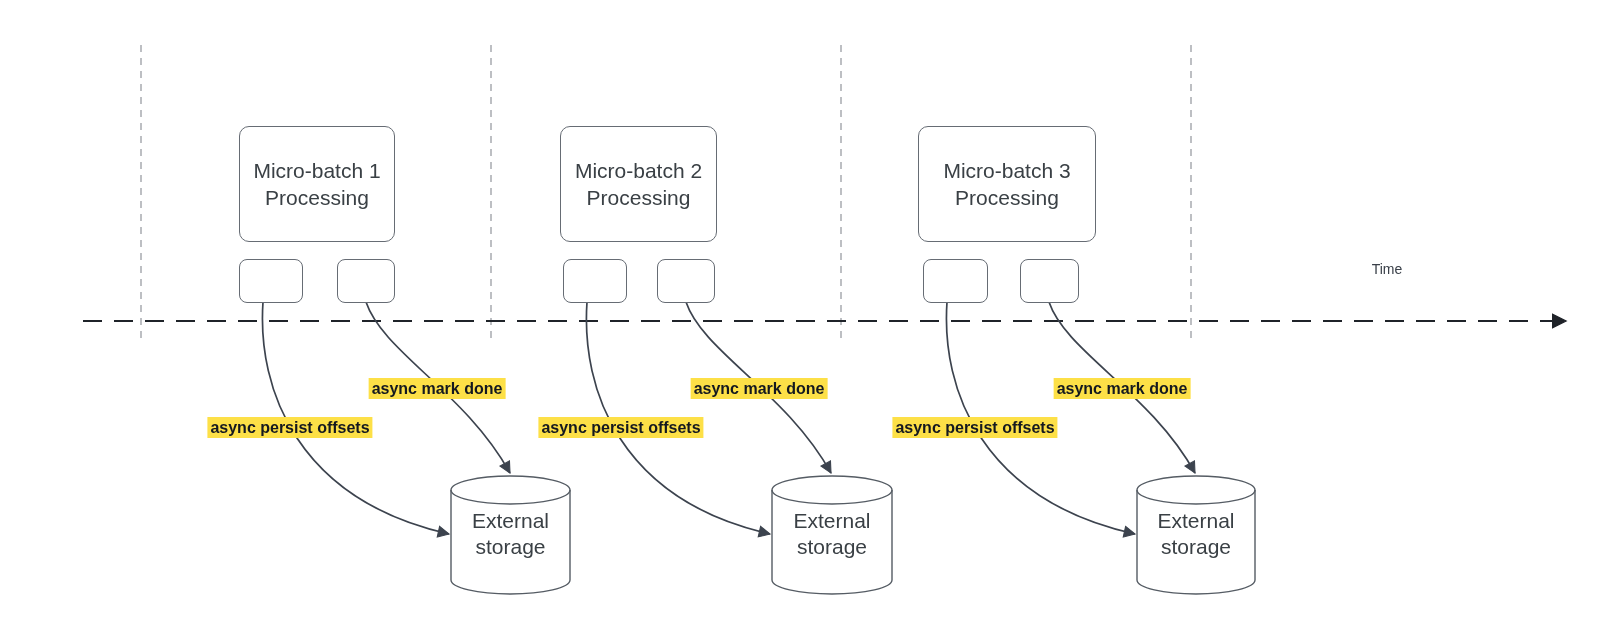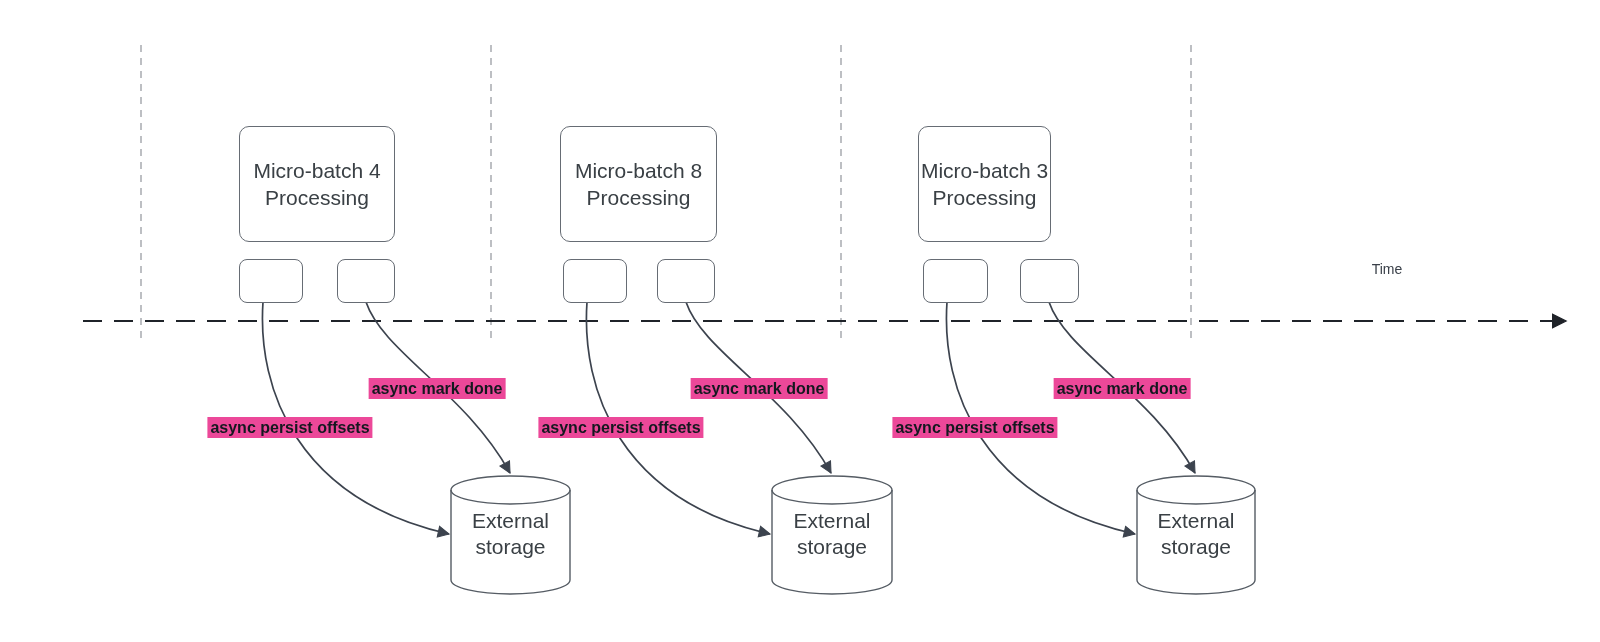--- a/index.html
+++ b/index.html
@@ -46,21 +46,21 @@
     z-index: 1;
   }
   .arrow-label {
     position: absolute;
     transform: translateX(-50%);
     white-space: nowrap;
     font-weight: bold;
     font-size: 16px;
     line-height: 19px;
     color: #14181f;
-    background: #ec4899;
+    background: #fde047;
     padding: 1px 3px;
     z-index: 2;
   }
   .storage-label {
     position: absolute;
     display: flex;
     flex-direction: column;
     align-items: center;
     text-align: left;
     color: #3a4045;
@@ -116,46 +116,46 @@
     <path d="M366,302 C383,352 465,392 510,473" stroke="#3c434e" stroke-width="1.7" fill="none" marker-end="url(#arrowHead)"></path>
 
     <path d="M587,302 C581,390 620,500 770,534" stroke="#3c434e" stroke-width="1.7" fill="none" marker-end="url(#arrowHead)"></path>
     <path d="M686,302 C703,352 786,392 831,473" stroke="#3c434e" stroke-width="1.7" fill="none" marker-end="url(#arrowHead)"></path>
 
     <path d="M947,302 C941,390 982,500 1135,534" stroke="#3c434e" stroke-width="1.7" fill="none" marker-end="url(#arrowHead)"></path>
     <path d="M1049,302 C1066,352 1150,392 1195,473" stroke="#3c434e" stroke-width="1.7" fill="none" marker-end="url(#arrowHead)"></path>
   </svg>
 
   <div class="proc-box" style="left:239px; top:126px; width:156px; height:116px;">
-    <span>Micro-batch 4</span>
+    <span>Micro-batch 1</span>
     <span>Processing</span>
   </div>
   <div class="task-box" style="left:239px; top:259px; width:64px; height:44px;"></div>
   <div class="task-box" style="left:337px; top:259px; width:58px; height:44px;"></div>
   <div class="arrow-label" style="left:290px; top:417px;">async persist offsets</div>
   <div class="arrow-label" style="left:437px; top:378px;">async mark done</div>
   <div class="storage-label" style="left:451px; top:508px; width:119px;">
     <span>External</span>
     <span>storage</span>
   </div>
 
   <div class="proc-box" style="left:560px; top:126px; width:157px; height:116px;">
-    <span>Micro-batch 8</span>
+    <span>Micro-batch 2</span>
     <span>Processing</span>
   </div>
   <div class="task-box" style="left:563px; top:259px; width:64px; height:44px;"></div>
   <div class="task-box" style="left:657px; top:259px; width:58px; height:44px;"></div>
   <div class="arrow-label" style="left:621px; top:417px;">async persist offsets</div>
   <div class="arrow-label" style="left:759px; top:378px;">async mark done</div>
   <div class="storage-label" style="left:772px; top:508px; width:120px;">
     <span>External</span>
     <span>storage</span>
   </div>
 
-  <div class="proc-box" style="left:918px; top:126px; width:133px; height:116px;">
+  <div class="proc-box" style="left:918px; top:126px; width:178px; height:116px;">
     <span>Micro-batch 3</span>
     <span>Processing</span>
   </div>
   <div class="task-box" style="left:923px; top:259px; width:65px; height:44px;"></div>
   <div class="task-box" style="left:1020px; top:259px; width:59px; height:44px;"></div>
   <div class="arrow-label" style="left:975px; top:417px;">async persist offsets</div>
   <div class="arrow-label" style="left:1122px; top:378px;">async mark done</div>
   <div class="storage-label" style="left:1137px; top:508px; width:118px;">
     <span>External</span>
     <span>storage</span>

